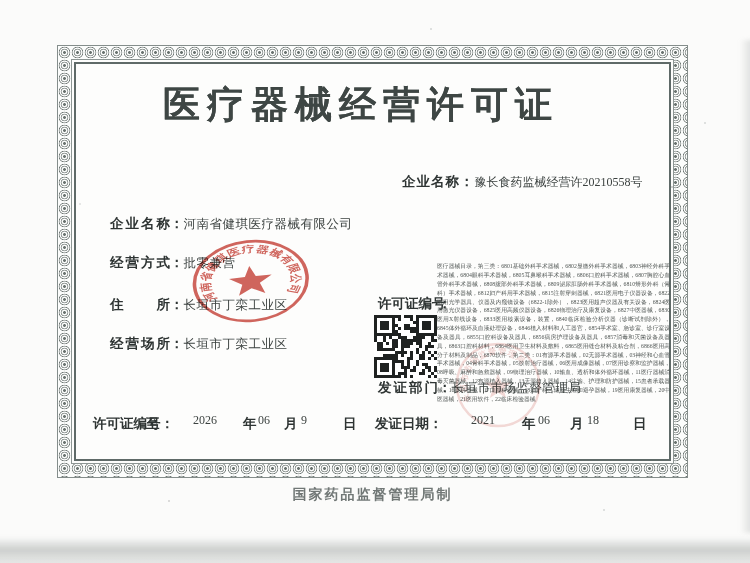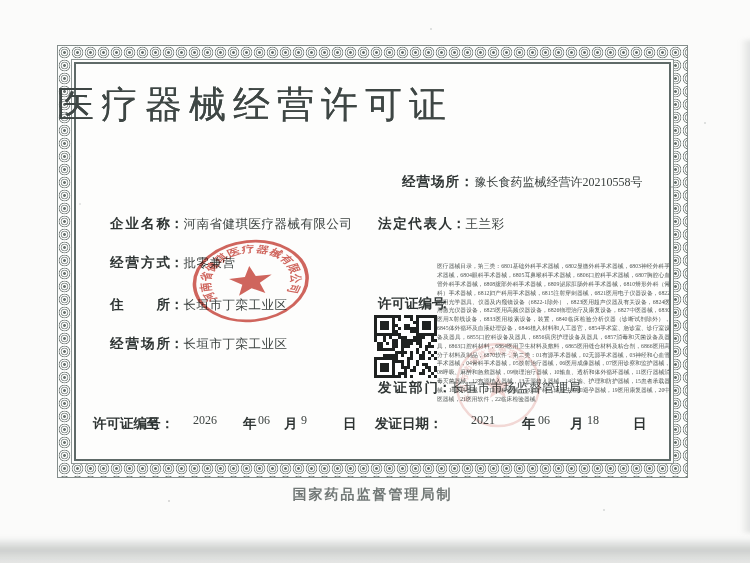--- a/index.html
+++ b/index.html
@@ -31,22 +31,22 @@
     padding:2px;
   }
   .frame-core{
     box-sizing:border-box;width:100%;height:100%;
     border:2px solid #5f6a68;
   }
   
   .abs{position:absolute;}
   .title{
     left:57px;top:82px;width:608px;
-    text-align:left;
-    font-size:37px;line-height:46px;font-weight:400;
+    text-align:center;
+    font-size:37px;line-height:46px;font-weight:700;
     letter-spacing:7px;
     color:#3e4644;
     text-shadow:0 0 .6px rgba(62,70,68,.9);
     white-space:nowrap;
   }
   .lic-row{left:402px;top:172px;white-space:nowrap;}
   .lic-label{font-size:13.5px;font-weight:700;color:#2e3433;letter-spacing:1px;}
   .lic-value{font-family:"Liberation Serif",serif;font-size:12px;color:#3c4240;}
   .field-row{white-space:nowrap;height:18px;}
   .lbl{
@@ -118,39 +118,36 @@
 
   <div class="frame">
     <div class="frame-mid">
       <div class="frame-core"></div>
     </div>
   </div>
 
   <div class="abs title">医疗器械经营许可证</div>
 
   <div class="abs lic-row">
-    <span class="lic-label">经营场所：</span><span class="lic-value">豫长食药监械经营许20210558号</span>
+    <span class="lic-label">企业名称：</span><span class="lic-value">豫长食药监械经营许20210558号</span>
   </div>
 
   <div class="abs field-row" style="left:110px;top:253px;">
     <span class="lbl lbl4">经营方式</span><span class="colon">：</span><span class="val">批零兼营</span>
   </div>
   <div class="abs field-row" style="left:110px;top:214px;">
     <span class="lbl lbl4">企业名称</span><span class="colon">：</span><span class="val">河南省健琪医疗器械有限公司</span>
   </div>
   <div class="abs field-row" style="left:110px;top:334px;">
     <span class="lbl lbl4">经营场所</span><span class="colon">：</span><span class="val">长垣市丁栾工业区</span>
   </div>
   <div class="abs field-row" style="left:110px;top:295px;">
     <span class="lbl lbl4">住所</span><span class="colon">：</span><span class="val">长垣市丁栾工业区</span>
   </div>
 
-  <div class="abs field-row" style="left:378px;top:214px;">
-    <span class="lbl lbl5">法定代表人</span><span class="colon">：</span><span class="val">王兰彩</span>
-  </div>
 
   <div class="abs field-row" style="left:378px;top:294px;">
     <span class="lbl lbl4">许可证编号</span><span class="colon">：</span>
   </div>
   <div class="abs scope-text">医疗器械目录，第三类：6801基础外科手术器械，6802显微外科手术器械，6803神经外科手术器械，6804眼科手术器械，6805耳鼻喉科手术器械，6806口腔科手术器械，6807胸腔心血管外科手术器械，6808腹部外科手术器械，6809泌尿肛肠外科手术器械，6810矫形外科（骨科）手术器械，6812妇产科用手术器械，6815注射穿刺器械，6821医用电子仪器设备，6822医用光学器具、仪器及内窥镜设备（6822-1除外），6823医用超声仪器及有关设备，6824医用激光仪器设备，6825医用高频仪器设备，6826物理治疗及康复设备，6827中医器械，6830医用X射线设备，6833医用核素设备，装置，6840临床检验分析仪器（诊断试剂除外），6845体外循环及血液处理设备，6846植入材料和人工器官，6854手术室、急诊室、诊疗室设备及器具，6855口腔科设备及器具，6856病房护理设备及器具，6857消毒和灭菌设备及器具，6863口腔科材料，6864医用卫生材料及敷料，6865医用缝合材料及粘合剂，6866医用高分子材料及制品，6870软件，第二类：01有源手术器械，02无源手术器械，03神经和心血管手术器械，04骨科手术器械，05放射治疗器械，06医用成像器械，07医用诊察和监护器械，08呼吸、麻醉和急救器械，09物理治疗器械，10输血、透析和体外循环器械，11医疗器械消毒灭菌器械，12有源植入器械，13无源植入器械，14注输、护理和防护器械，15患者承载器械，16眼科器械，17口腔科器械，18妇产科、辅助生殖和避孕器械，19医用康复器械，20中医器械，21医用软件，22临床检验器械</div>
 
   <div class="abs qr">
       <i style="left:0px;top:0px"></i>
       <i style="left:3px;top:0px"></i>
       <i style="left:6px;top:0px"></i>

